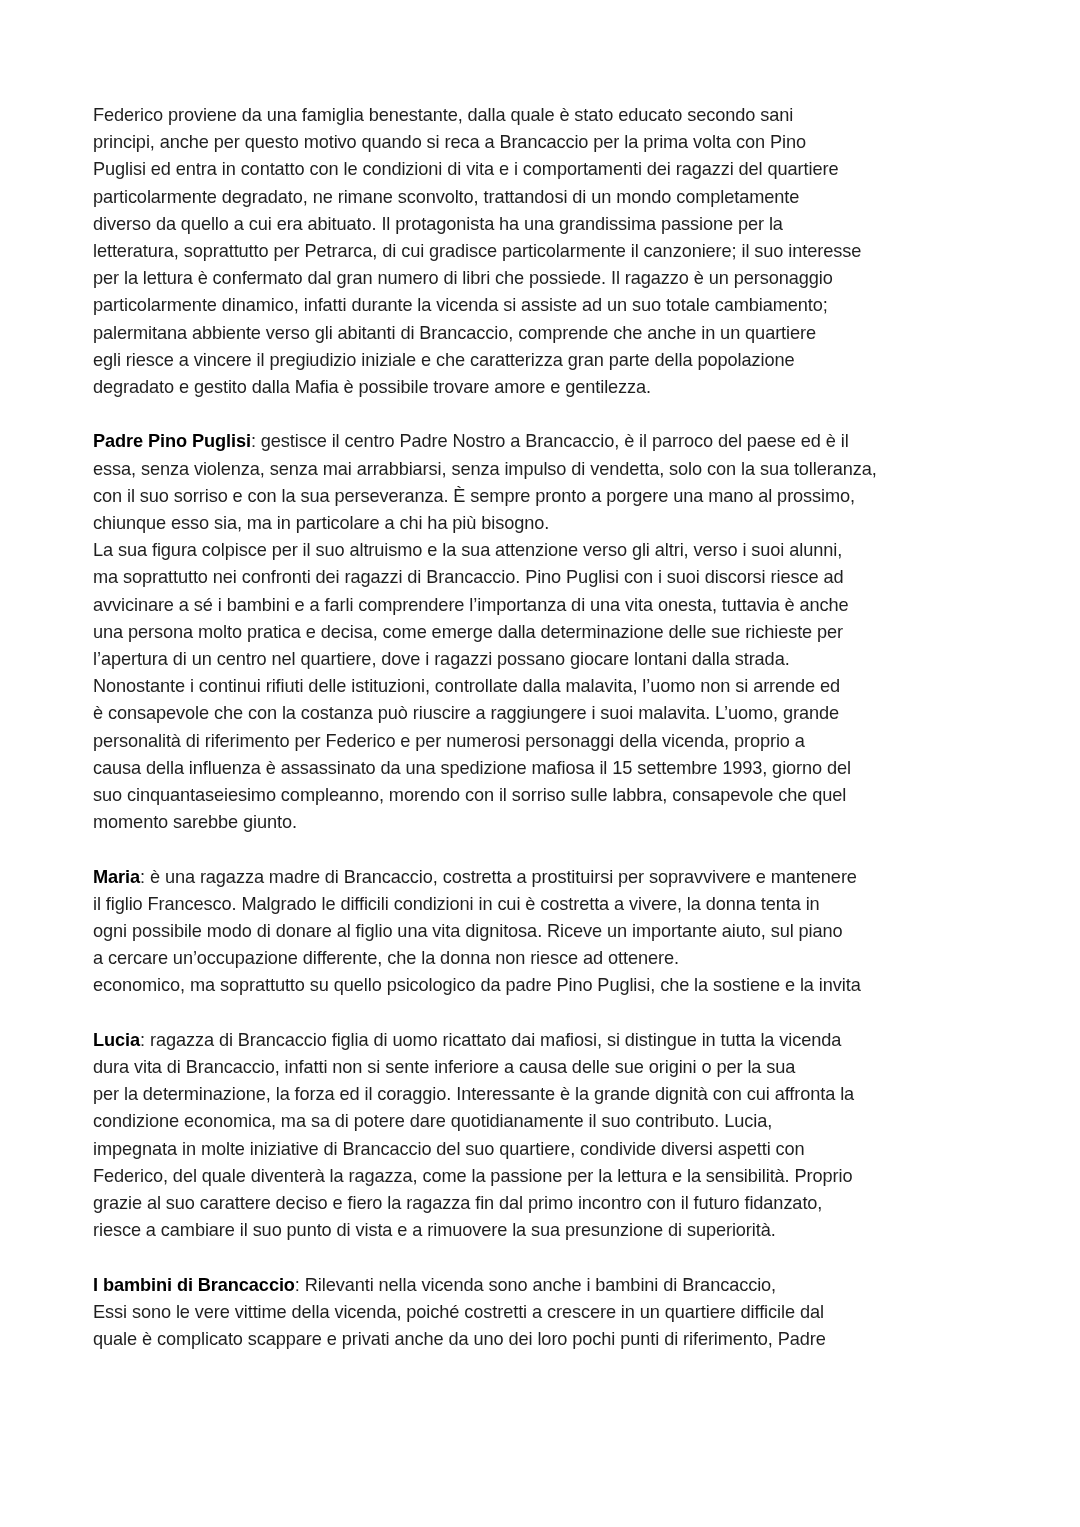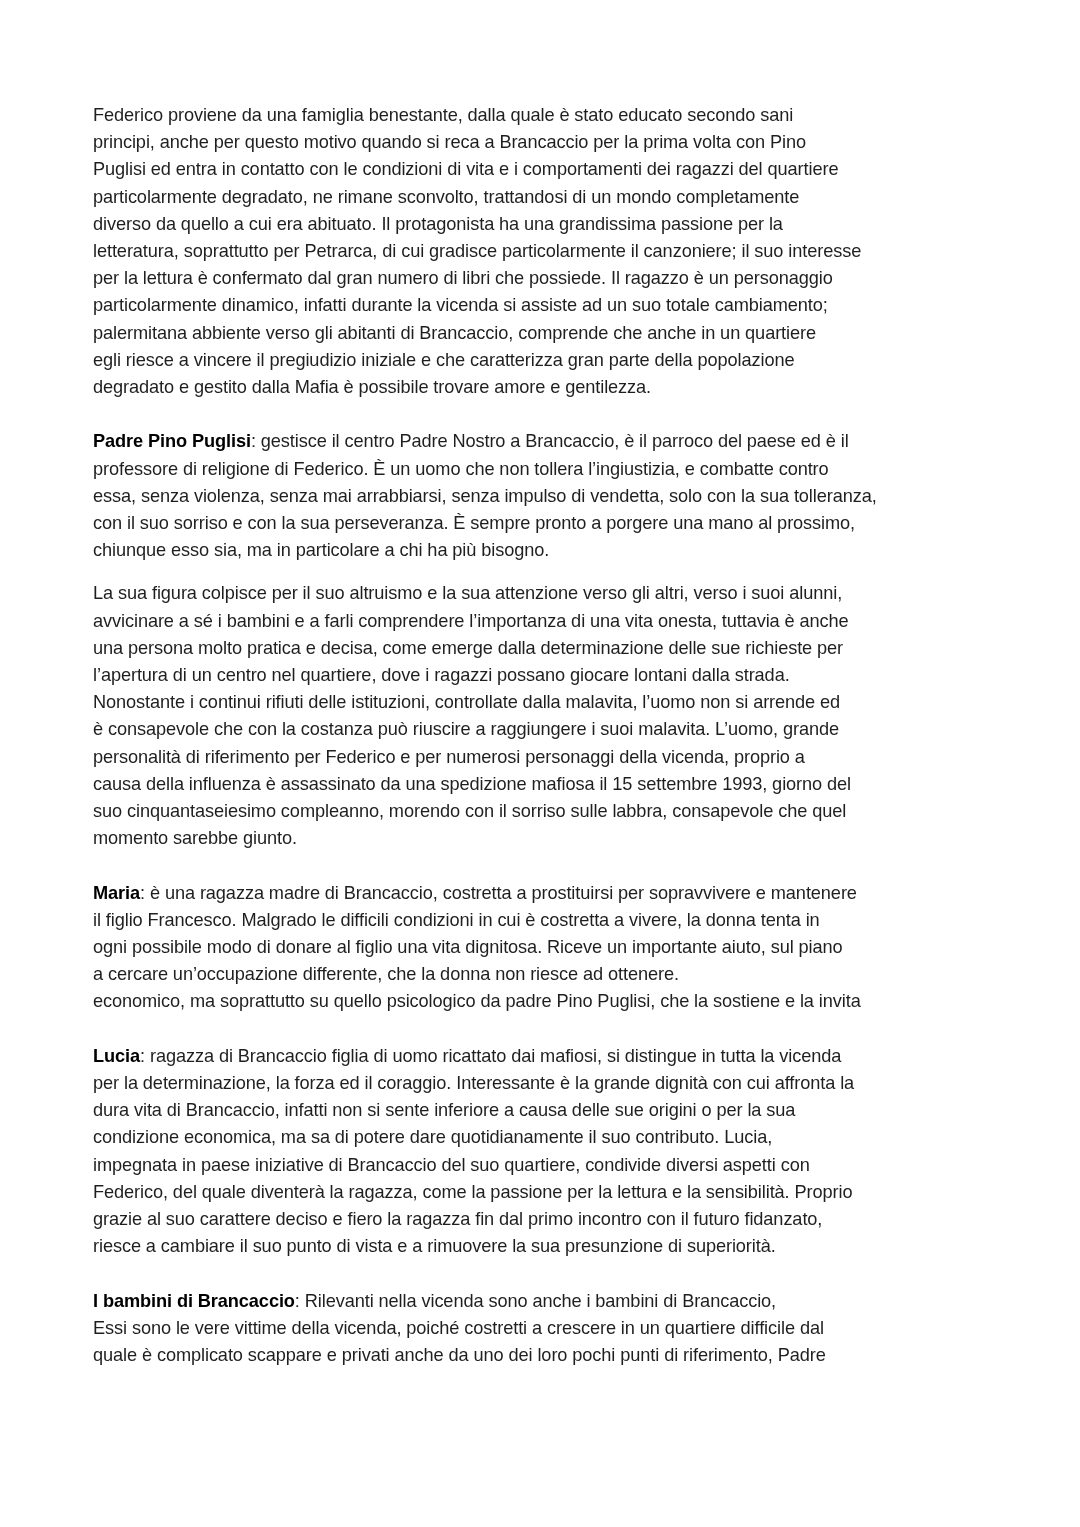--- a/index.html
+++ b/index.html
@@ -21,21 +21,21 @@
       color: #1f1f1f;
       font-family: "Liberation Sans", sans-serif;
       font-size: 18.2px;
       line-height: 27.2px;
       letter-spacing: -0.1px;
     }
     .para {
       margin: 0 0 27.2px 0;
     }
     .para.tight {
-      margin-bottom: 16px;
+      margin-bottom: 0;
     }
     .line {
       display: block;
       white-space: nowrap;
     }
     .name {
       font-weight: bold;
       color: #000000;
     }
   </style>
@@ -53,28 +53,28 @@
     <span class="line">letteratura, soprattutto per Petrarca, di cui gradisce particolarmente il canzoniere; il suo interesse</span>
     <span class="line">per la lettura è confermato dal gran numero di libri che possiede. Il ragazzo è un personaggio</span>
     <span class="line">particolarmente dinamico, infatti durante la vicenda si assiste ad un suo totale cambiamento;</span>
     <span class="line">palermitana abbiente verso gli abitanti di Brancaccio, comprende che anche in un quartiere</span>
     <span class="line">egli riesce a vincere il pregiudizio iniziale e che caratterizza gran parte della popolazione</span>
     <span class="line">degradato e gestito dalla Mafia è possibile trovare amore e gentilezza.</span>
   </p>
 
   <p class="para tight">
     <span class="line"><span class="name">Padre Pino Puglisi</span><span>: gestisce il centro Padre Nostro a Brancaccio, è il parroco del paese ed è il</span></span>
-    <span class="line">professore di religione di Federico. È un uomo che non tollera l’ingiustizia, e combatte contro</span>
     <span class="line">essa, senza violenza, senza mai arrabbiarsi, senza impulso di vendetta, solo con la sua tolleranza,</span>
     <span class="line">con il suo sorriso e con la sua perseveranza. È sempre pronto a porgere una mano al prossimo,</span>
     <span class="line">chiunque esso sia, ma in particolare a chi ha più bisogno.</span>
   </p>
 
   <p class="para">
     <span class="line">La sua figura colpisce per il suo altruismo e la sua attenzione verso gli altri, verso i suoi alunni,</span>
+    <span class="line">ma soprattutto nei confronti dei ragazzi di Brancaccio. Pino Puglisi con i suoi discorsi riesce ad</span>
     <span class="line">avvicinare a sé i bambini e a farli comprendere l’importanza di una vita onesta, tuttavia è anche</span>
     <span class="line">una persona molto pratica e decisa, come emerge dalla determinazione delle sue richieste per</span>
     <span class="line">l’apertura di un centro nel quartiere, dove i ragazzi possano giocare lontani dalla strada.</span>
     <span class="line">Nonostante i continui rifiuti delle istituzioni, controllate dalla malavita, l’uomo non si arrende ed</span>
     <span class="line">è consapevole che con la costanza può riuscire a raggiungere i suoi malavita. L’uomo, grande</span>
     <span class="line">personalità di riferimento per Federico e per numerosi personaggi della vicenda, proprio a</span>
     <span class="line">causa della influenza è assassinato da una spedizione mafiosa il 15 settembre 1993, giorno del</span>
     <span class="line">suo cinquantaseiesimo compleanno, morendo con il sorriso sulle labbra, consapevole che quel</span>
     <span class="line">momento sarebbe giunto.</span>
   </p>
@@ -82,24 +82,24 @@
   <p class="para">
     <span class="line"><span class="name">Maria</span><span>: è una ragazza madre di Brancaccio, costretta a prostituirsi per sopravvivere e mantenere</span></span>
     <span class="line">il figlio Francesco. Malgrado le difficili condizioni in cui è costretta a vivere, la donna tenta in</span>
     <span class="line">ogni possibile modo di donare al figlio una vita dignitosa. Riceve un importante aiuto, sul piano</span>
     <span class="line">a cercare un’occupazione differente, che la donna non riesce ad ottenere.</span>
     <span class="line">economico, ma soprattutto su quello psicologico da padre Pino Puglisi, che la sostiene e la invita</span>
   </p>
 
   <p class="para">
     <span class="line"><span class="name">Lucia</span><span>: ragazza di Brancaccio figlia di uomo ricattato dai mafiosi, si distingue in tutta la vicenda</span></span>
+    <span class="line">dura vita di Brancaccio, infatti non si sente inferiore a causa delle sue origini o per la sua</span>
     <span class="line">per la determinazione, la forza ed il coraggio. Interessante è la grande dignità con cui affronta la</span>
-    <span class="line">dura vita di Brancaccio, infatti non si sente inferiore a causa delle sue origini o per la sua</span>
     <span class="line">condizione economica, ma sa di potere dare quotidianamente il suo contributo. Lucia,</span>
-    <span class="line">impegnata in paese iniziative di Brancaccio del suo quartiere, condivide diversi aspetti con</span>
+    <span class="line">impegnata in molte iniziative di Brancaccio del suo quartiere, condivide diversi aspetti con</span>
     <span class="line">Federico, del quale diventerà la ragazza, come la passione per la lettura e la sensibilità. Proprio</span>
     <span class="line">grazie al suo carattere deciso e fiero la ragazza fin dal primo incontro con il futuro fidanzato,</span>
     <span class="line">riesce a cambiare il suo punto di vista e a rimuovere la sua presunzione di superiorità.</span>
   </p>
 
   <p class="para">
     <span class="line"><span class="name">I bambini di Brancaccio</span><span>: Rilevanti nella vicenda sono anche i bambini di Brancaccio,</span></span>
     <span class="line">Essi sono le vere vittime della vicenda, poiché costretti a crescere in un quartiere difficile dal</span>
     <span class="line">quale è complicato scappare e privati anche da uno dei loro pochi punti di riferimento, Padre</span>
   </p>

